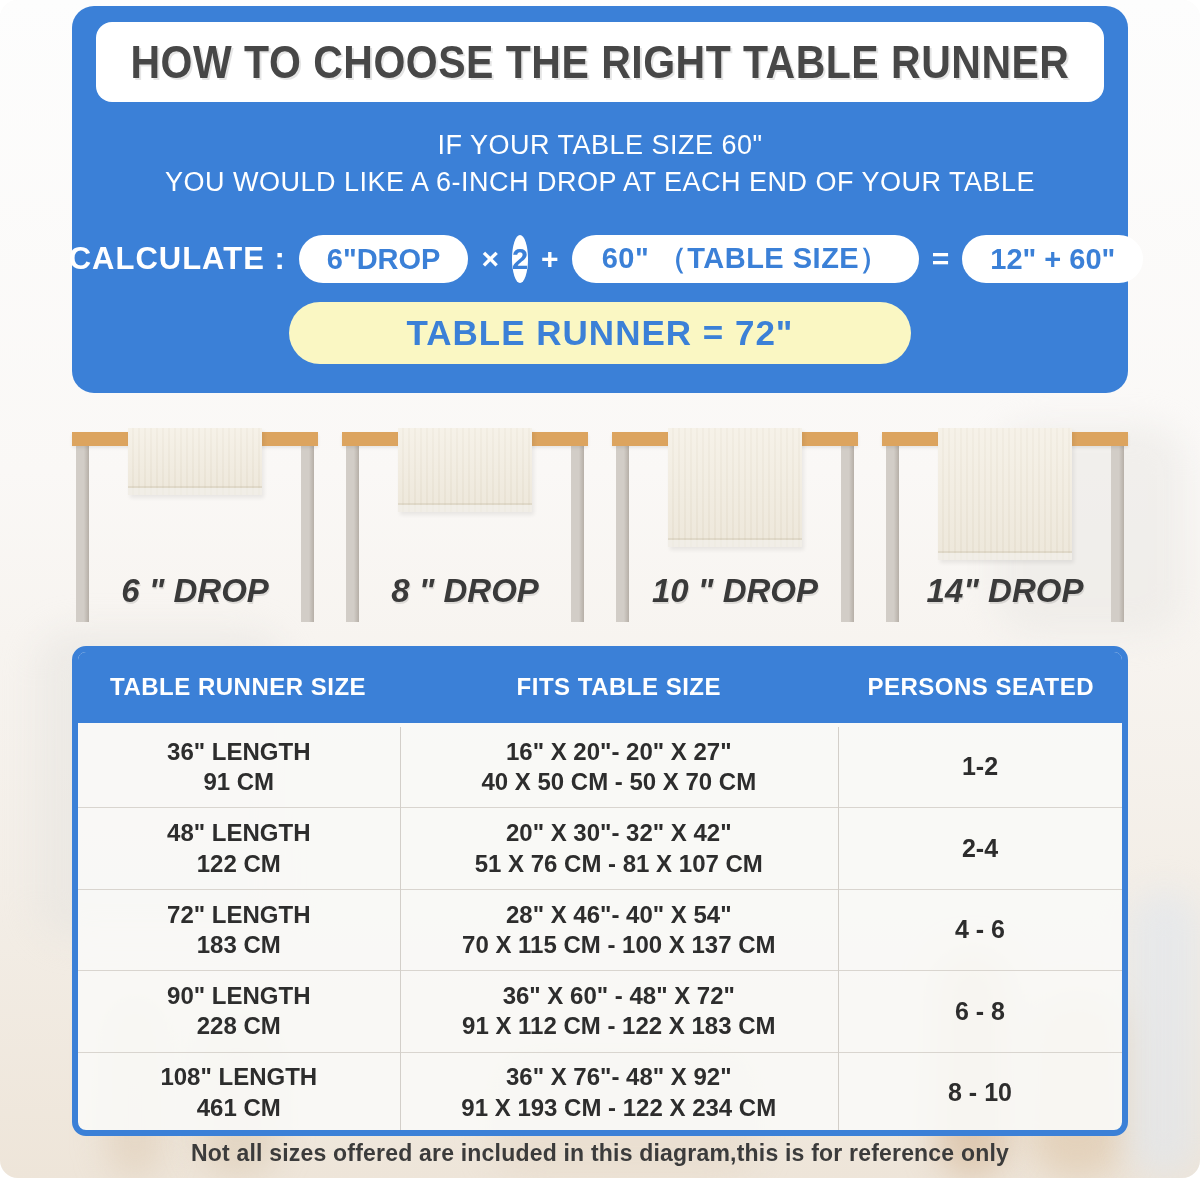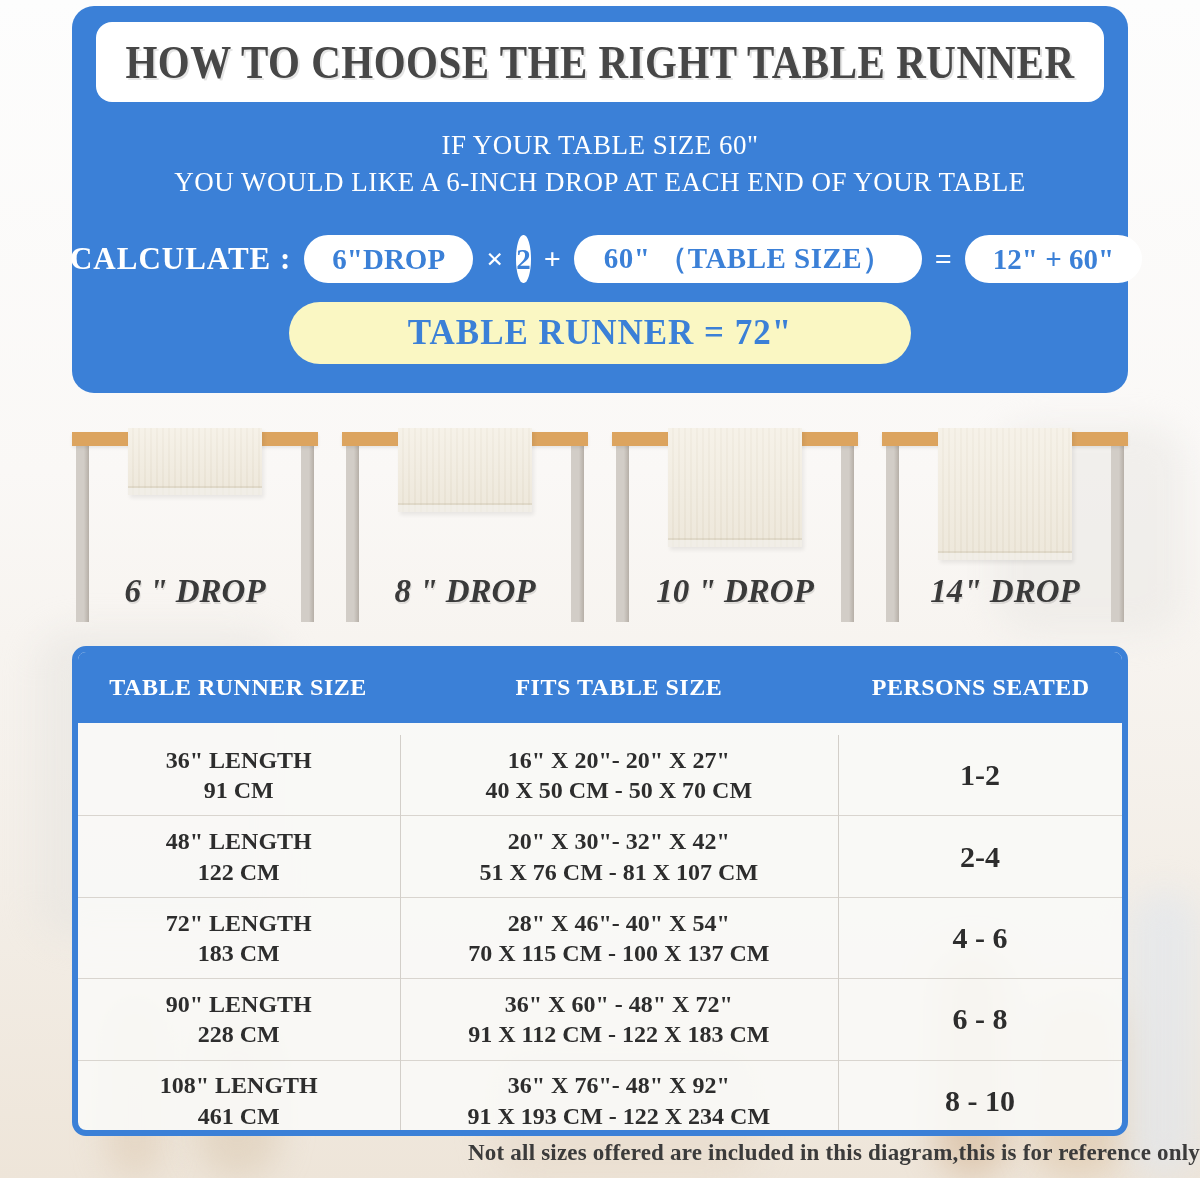--- a/index.html
+++ b/index.html
@@ -6,21 +6,21 @@
     --blue:#3b80d7;
     --yellow:#faf7c3;
     --wood:#dca45f;
     --leg:#c9c3bc;
     --runner:#f1ebde;
     --ink:#2d2d2d;
   }
   html,body{margin:0;padding:0;background:#ffffff;}
   .canvas{
     position:relative;width:1200px;height:1178px;overflow:hidden;
-    font-family:Liberation Serif, serif;background:#fbfaf9;
+    font-family:Liberation Sans, sans-serif;background:#fbfaf9;border-radius:18px;
   }
 
   
   .bg{position:absolute;inset:0;
     background:linear-gradient(180deg,#fdfdfd 0%,#faf8f6 40%,#f3eee7 75%,#eee5d9 100%);}
   .blob{position:absolute;filter:blur(16px);border-radius:40px;}
   .b1{left:935px;top:950px;width:75px;height:228px;background:rgba(207,174,137,.50);}
   .b2{left:1030px;top:995px;width:95px;height:183px;background:rgba(214,186,150,.45);}
   .b3{left:1128px;top:890px;width:72px;height:288px;background:rgba(223,230,238,.55);}
   .b4{left:105px;top:995px;width:60px;height:183px;background:rgba(216,196,170,.42);}
@@ -74,32 +74,32 @@
   .d2 .runner{height:119px;} .d3 .runner{height:132px;}
   .drop-label{position:absolute;bottom:14px;width:100%;text-align:center;
     font-style:italic;font-weight:900;font-size:33px;color:#3a3a3a;white-space:nowrap;
     text-shadow:1px 2px 0 rgba(0,0,0,.10);}
 
   
   .size-panel{position:absolute;left:72px;top:646px;width:1056px;height:490px;
     box-sizing:border-box;border:6px solid var(--blue);border-radius:14px;
     background:rgba(250,249,247,.90);overflow:hidden;}
   .thead{display:flex;height:72px;background:var(--blue);align-items:center;
-    margin:-1px -1px 12px -1px;}
+    margin:-1px -1px 4px -1px;}
   .th{text-align:center;color:#ffffff;font-weight:bold;font-size:24px;letter-spacing:.5px;}
   .c1{width:30.8%;} .c2{width:42%;} .c3{width:27.2%;}
   .tbody{position:relative;height:406px;display:flex;flex-direction:column;}
   .vline{position:absolute;top:0;bottom:0;width:1px;background:#d3cfc9;}
   .v1{left:30.8%;} .v2{left:72.8%;}
   .trow{flex:1;display:flex;align-items:center;}
   .trow + .trow{border-top:1px solid #d9d5cf;}
   .tcell{text-align:center;color:var(--ink);font-weight:bold;font-size:24px;line-height:1.27;}
-  .tcell.c3{font-size:30px;}
-
-  .footer-note{position:absolute;top:1140px;left:0;width:100%;text-align:right;
+  .tcell.c3{font-size:25px;}
+
+  .footer-note{position:absolute;top:1140px;left:0;width:100%;text-align:center;
     font-size:23px;font-weight:bold;color:#3b3b3b;letter-spacing:.2px;}
 </style>
 </head>
 <body>
 
 <div class="canvas">
 
   <div class="bg">
     <div class="blob b1"></div>
     <div class="blob b2"></div>

